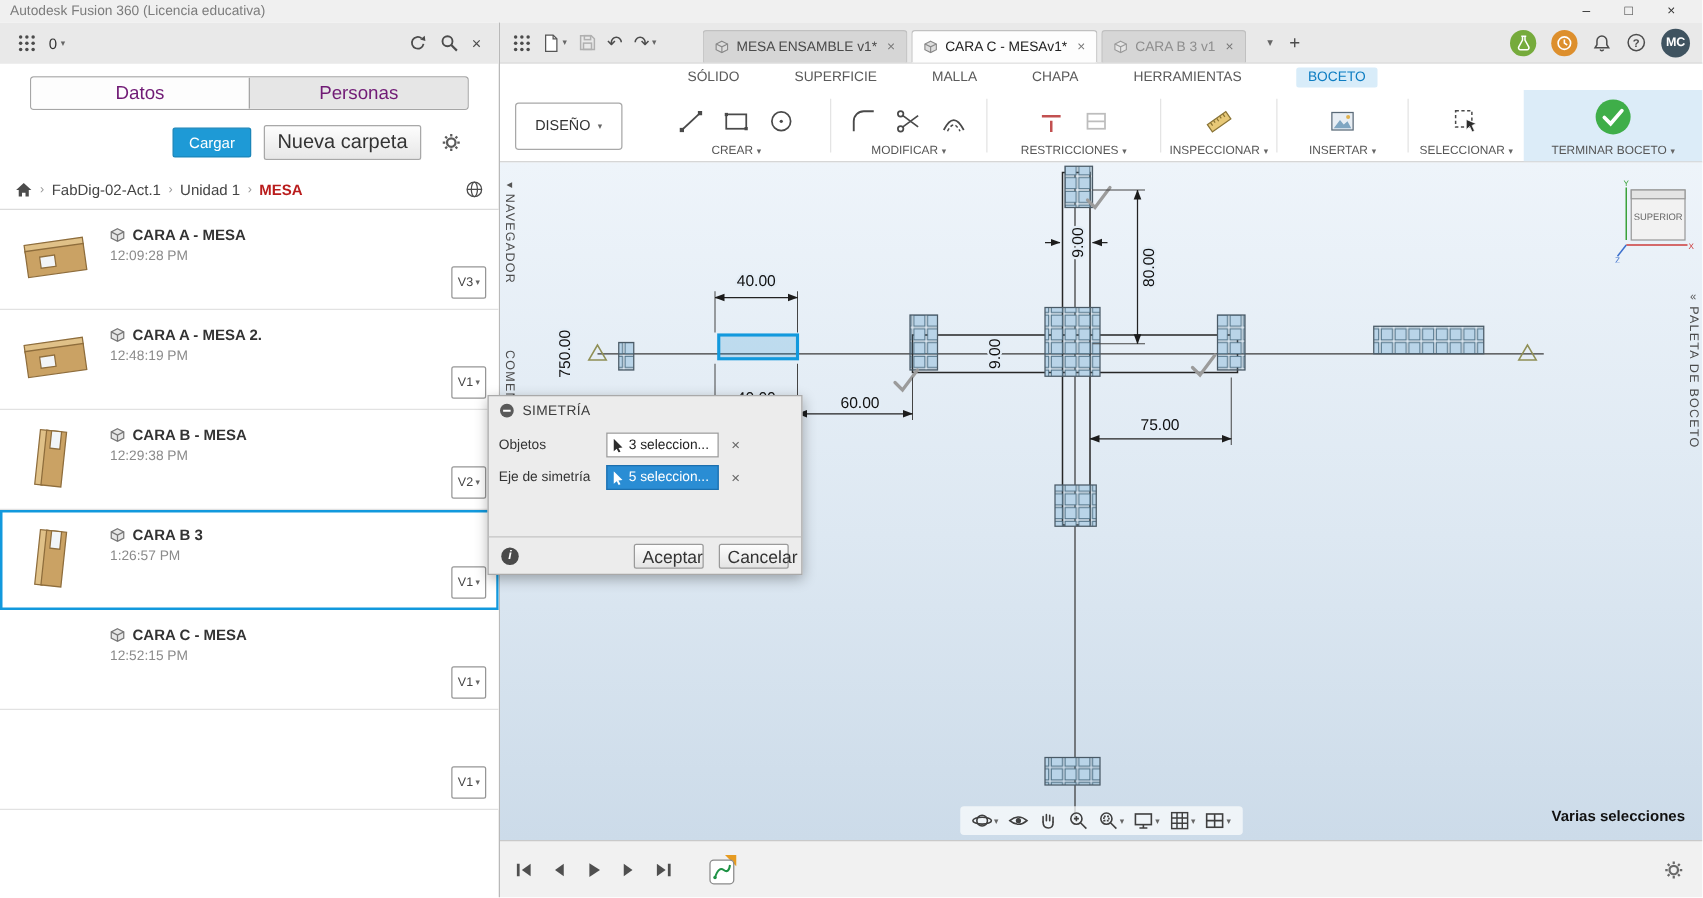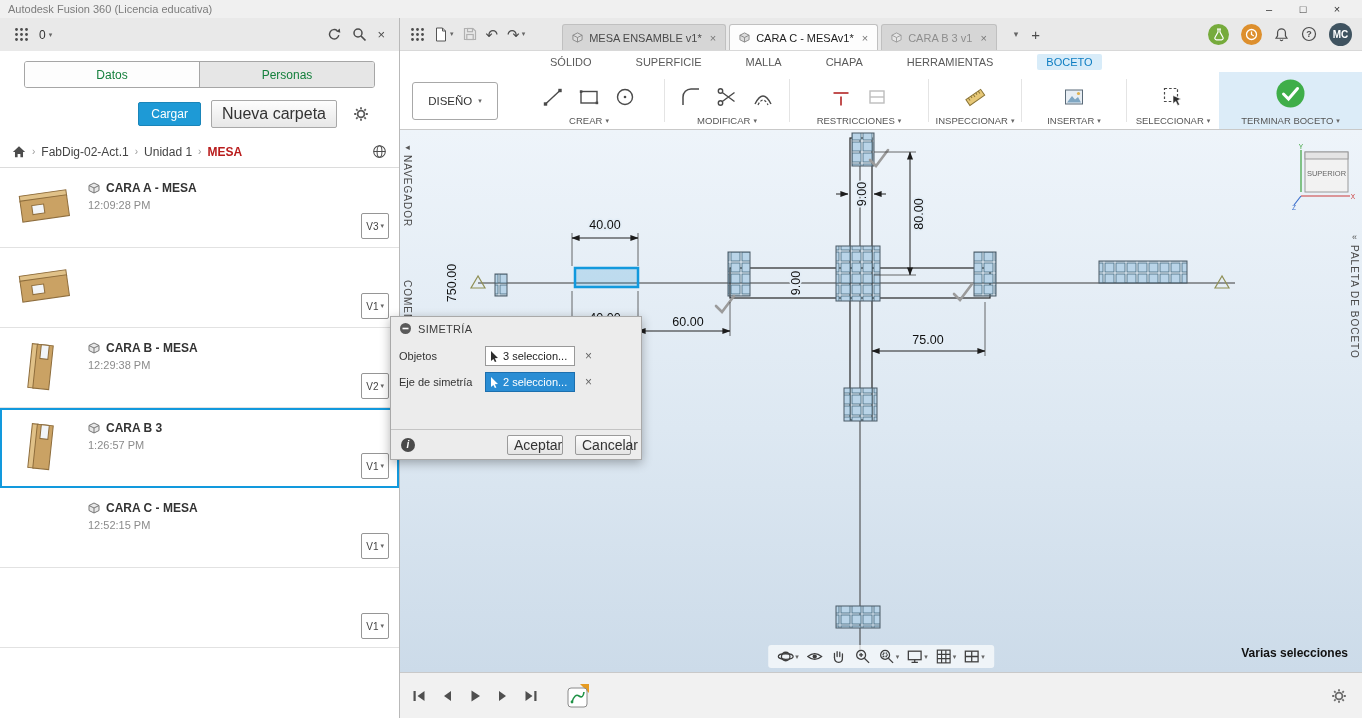--- a/index.html
+++ b/index.html
@@ -21,21 +21,21 @@
   .left-panel { width:400px; flex:none; background:#fff; border-right:1px solid #b9b9b9;
                 display:flex; flex-direction:column; }
   .lp-toolbar { height:33px; flex:none; background:#e9e9e9; display:flex; align-items:center;
                 gap:10px; padding:0 14px; }
   .lp-count { display:flex; align-items:center; gap:3px; font-size:12px; color:#333; }
   .spacer { flex:1; }
   .ic { display:inline-flex; align-items:center; justify-content:center; color:#4c4c4c; }
   .lp-tabs { margin:10px 24px 0; display:flex; height:27px; border:1px solid #a6a6a6;
              border-radius:3px; overflow:hidden; flex:none; }
   .lp-tab { flex:1; display:flex; align-items:center; justify-content:center;
-            font-size:12px; color:#15803d; background:#e6e6e6; }
+            font-size:15px; color:#701a75; background:#e6e6e6; }
   .lp-tab.active { background:#fdfdfd; }
   .lp-tab + .lp-tab { border-left:1px solid #a6a6a6; }
   .lp-actions { padding:12px 30px 10px 12px; display:flex; justify-content:flex-end;
                 align-items:center; gap:10px; flex:none; }
   .btn-blue { background:#1e9ad6; border:1px solid #1a85b9; color:#fff; font-size:12px;
               padding:4px 12px; border-radius:2px; }
   .btn-gray { background:linear-gradient(#fdfdfd,#e7e7e7); border:1px solid #a8a8a8;
               color:#333; font-size:16px; padding:4px 10px; border-radius:2px; }
   .lp-breadcrumb { display:flex; align-items:center; gap:6px; padding:6px 12px 8px;
                    font-size:12px; color:#444; flex:none; }
@@ -282,20 +282,32 @@
         <div class="lp-item">
           <div class="thumb">
             <svg width="64" height="56" viewBox="0 0 64 56">
                 <g transform="rotate(-8 32 28)">
               <rect x="9" y="14" width="47" height="6" fill="#e0c188" stroke="#8e6d3c"></rect>
               <rect x="9" y="19" width="47" height="21" fill="#caa264" stroke="#8e6d3c"></rect>
               <rect x="20" y="25" width="12" height="9" fill="#f2f5f8" stroke="#8e6d3c"></rect>
             </g>
               </svg>
           </div>
+          <div class="lp-item-body">
+            <div class="lp-item-title">
+              <span class="ic">
+                <svg width="12" height="12" viewBox="0 0 12 12">
+                    <path d="M6 1 L11 3.5 V8.5 L6 11 L1 8.5 V3.5 Z" fill="#e8e8e8" stroke="#777"></path>
+                    <path d="M1 3.5 L6 6 L11 3.5 M6 6 V11" stroke="#777" fill="none"></path>
+                  </svg>
+              </span>
+              <span>CARA A - MESA 2.</span>
+            </div>
+            <div class="lp-item-time">12:48:19 PM</div>
+          </div>
           <span class="ver-badge">
             <span>V1</span>
             <span class="caret">▾</span>
           </span>
         </div>
 
         <div class="lp-item">
           <div class="thumb">
             <svg width="64" height="56" viewBox="0 0 64 56">
                 <g transform="rotate(6 32 28)">
@@ -843,21 +855,21 @@
               <span>3 seleccion...</span>
             </span>
             <span class="dlg-x">×</span>
           </div>
           <div class="dlg-row">
             <span class="dlg-label">Eje de simetría</span>
             <span class="dlg-field selected">
               <svg width="9" height="11" viewBox="0 0 9 11">
                   <path d="M1 0 L8 7 L4.8 7.3 L6.4 10.4 L4.9 11 L3.4 7.9 L1 10 Z" fill="#ffffff"></path>
                 </svg>
-              <span>2 seleccion...</span>
+              <span>5 seleccion...</span>
             </span>
             <span class="dlg-x">×</span>
           </div>
           <div class="dlg-footer">
             <span class="info-circ">i</span>
             <button class="dlg-btn">Aceptar</button>
             <button class="dlg-btn2">Cancelar</button>
           </div>
         </div>
 

